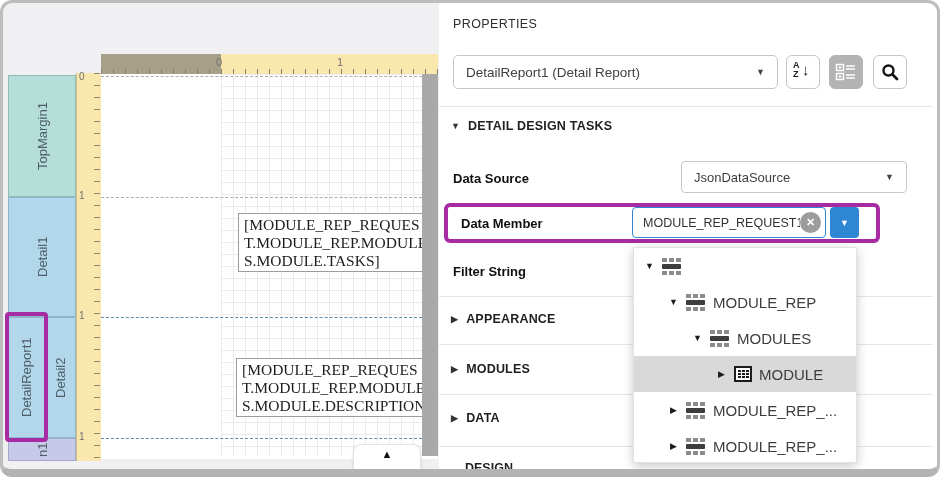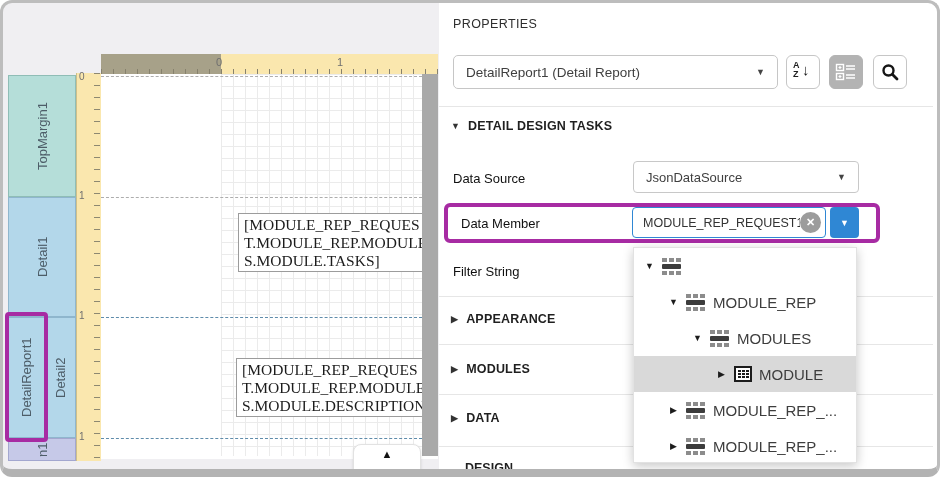--- a/index.html
+++ b/index.html
@@ -77,21 +77,21 @@
   .sort-glyph .a { position:absolute; left:0; top:-2px; font-size:9px; }
   .sort-glyph .z { position:absolute; left:0; top:7px; font-size:9px; }
   .sort-glyph .ar { position:absolute; left:9px; top:-1px; font-size:15px; font-weight:400; }
 
   .hdiv { position:absolute; left:0; width:494px; height:1px; background:#e6e6e6; }
 
   .sec-head { position:absolute; left:12px; display:flex; align-items:center; gap:8px;
               font-size:12.5px; font-weight:700; color:#1f1f1f; letter-spacing:.2px; }
   .sec-head .tri { font-size:9px; color:#333; }
 
-  .fld-label { position:absolute; left:14px; font-size:13px; font-weight:400; color:#101010; }
+  .fld-label { position:absolute; left:14px; font-size:13px; font-weight:700; color:#101010; }
   .fld-select { position:absolute; left:194px; width:226px; height:32px; border:1px solid #c8c8c8;
                 border-radius:4px; background:#fff; display:flex; align-items:center;
                 padding:0 12px; font-size:13px; color:#3f3f3f; }
   .fld-select .caret { margin-left:auto; font-size:9px; color:#444; }
 
   .purple-row-box { position:absolute; left:5px; top:202px; width:436px; height:40px;
                 border:4px solid #a72ba3; border-radius:6px; background:#fff; z-index:2; }
   .dm-input { position:absolute; left:193px; top:206px; width:194px; height:31px;
               border:1px solid #2f87d4; border-radius:4px; background:#fff; z-index:3;
               display:flex; align-items:center; padding:0 4px 0 10px; }
@@ -219,21 +219,21 @@
     </div>
 
     <div class="hdiv" style="top:105px;"></div>
 
     <div class="sec-head" style="top:118px;">
       <span class="tri">▼</span>
       <span>DETAIL DESIGN TASKS</span>
     </div>
 
     <div class="fld-label" style="top:170px;">Data Source</div>
-    <div class="fld-select" style="top:160px;">
+    <div class="fld-select" style="top:160px;margin-left:48px;">
       <span>JsonDataSource</span>
       <span class="caret">▼</span>
     </div>
 
     <div class="purple-row-box"></div>
     <div class="fld-label" style="top:215px; z-index:3;padding-left:8px;">Data Member</div>
     <div class="dm-input">
       <span class="dm-text">MODULE_REP_REQUEST1</span>
       <span class="dm-clear">
         <span>✕</span>

